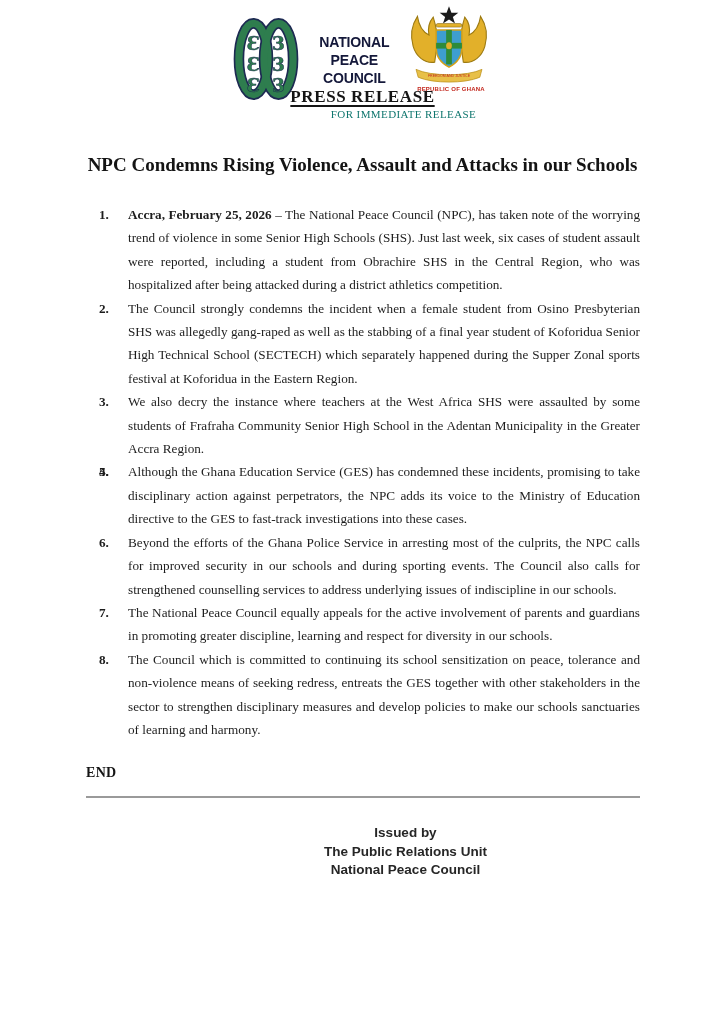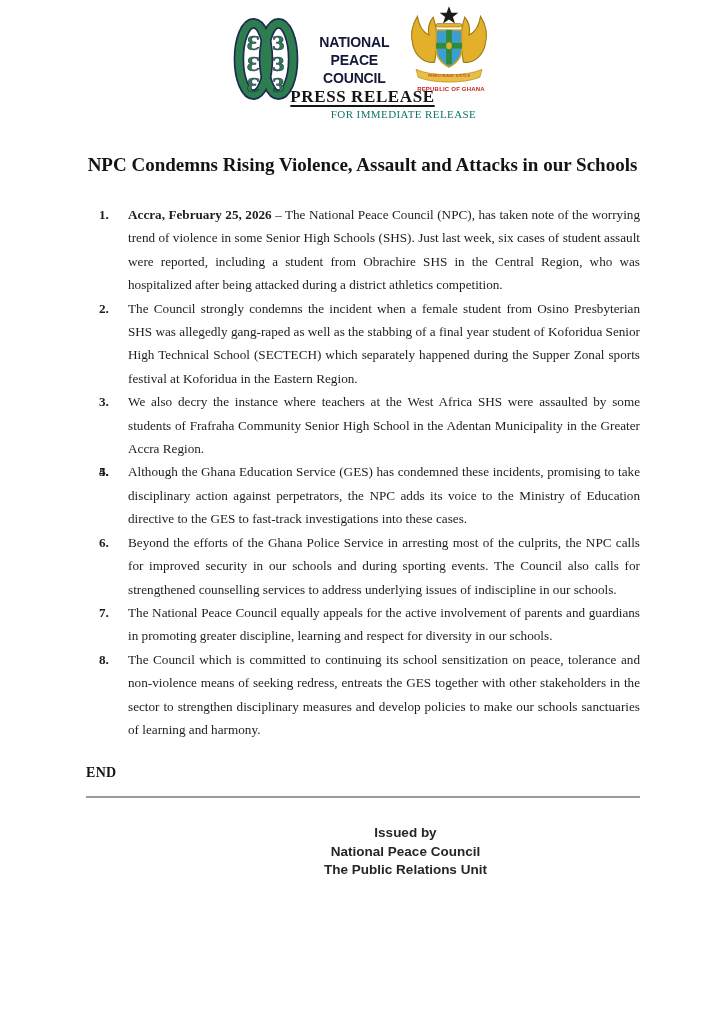--- a/index.html
+++ b/index.html
@@ -140,17 +140,17 @@
       <div class="list-item"><span class="item-num">7.</span><span class="item-text">The National Peace Council equally appeals for the active involvement of parents and guardians in promoting greater discipline, learning and respect for diversity in our schools.</span></div>
       <div class="list-item"><span class="item-num">8.</span><span class="item-text">The Council which is committed to continuing its school sensitization on peace, tolerance and non-violence means of seeking redress, entreats the GES together with other stakeholders in the sector to strengthen disciplinary measures and develop policies to make our schools sanctuaries of learning and harmony.</span></div>
     </main>
 
   <div class="end">END</div>
 
   <hr class="divider">
 
   <footer class="sig">
     <div>Issued by</div>
+    <div>The Public Relations Unit</div>
     <div>National Peace Council</div>
-    <div>The Public Relations Unit</div>
   </footer>
 
 </div>
 
 </body></html>

